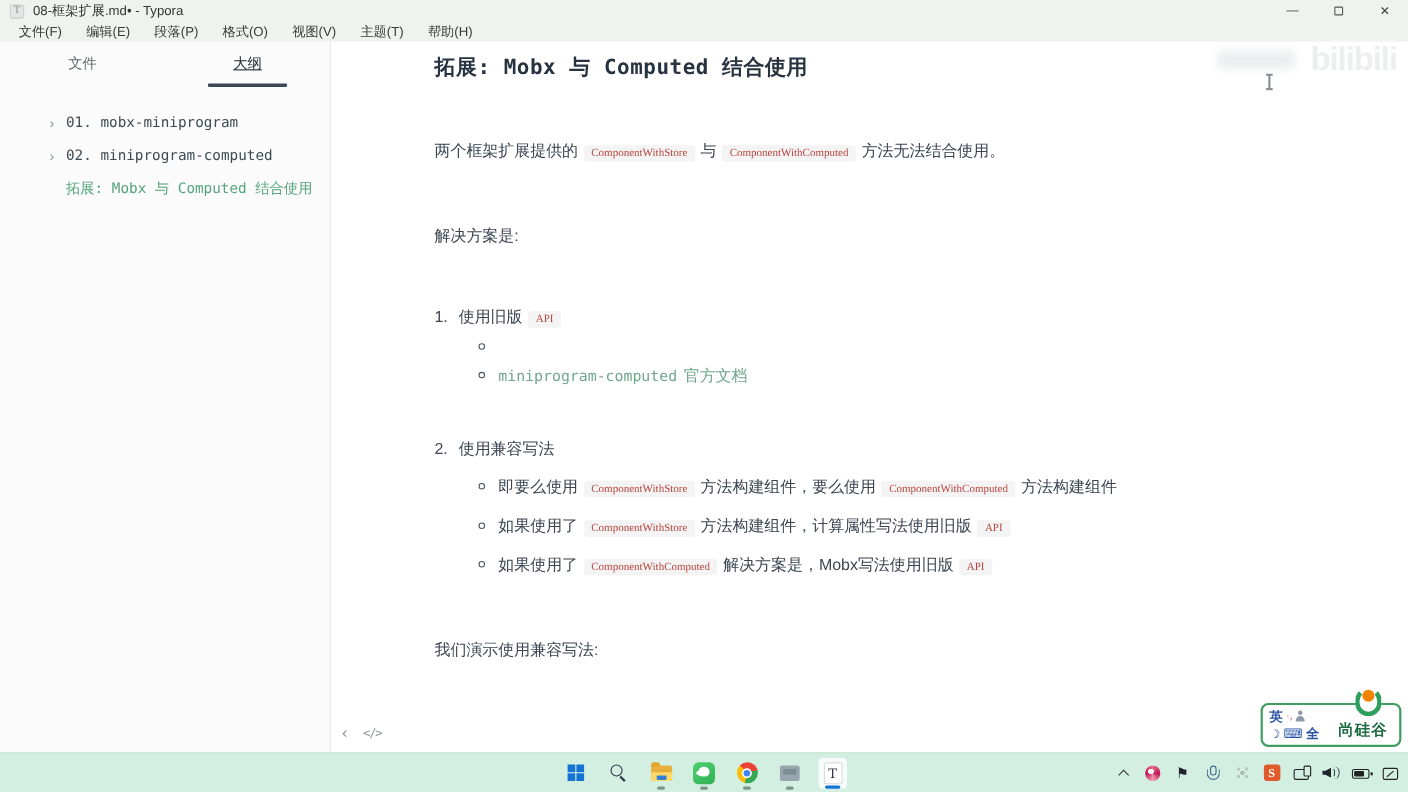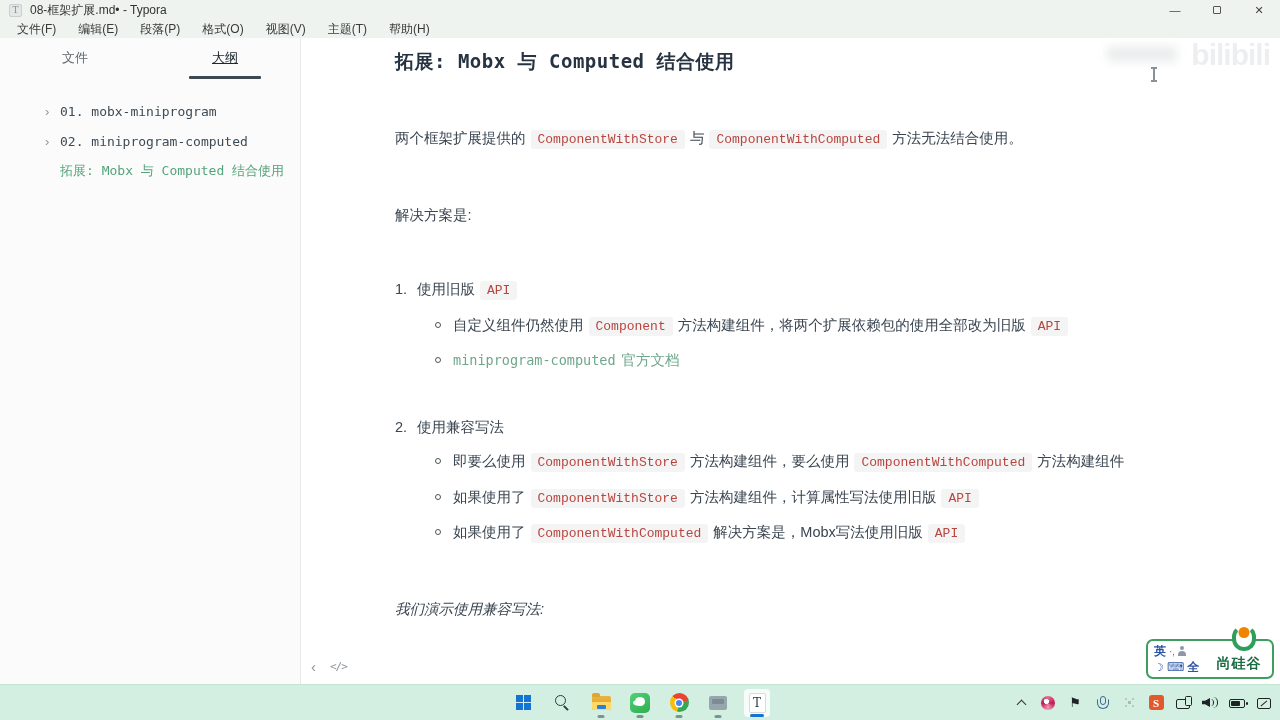--- a/index.html
+++ b/index.html
@@ -34,30 +34,30 @@
   .outline-item.active { color:#55a47c; padding-left:60px; }
 
   
   .content { flex:1; background:#ffffff; position:relative; overflow:hidden; }
   .article { padding:10px 60px 0 94px; color:#3a4551; }
   h2.doc-heading { font-size:19px; line-height:26px; color:#273341; font-family:"DejaVu Sans Mono","Liberation Sans",monospace; font-weight:bold; letter-spacing:0.5px; }
   .p { font-size:14.5px; line-height:22px; }
   .p-1 { margin-top:53px; }
   .p-2 { margin-top:15px; }
   .p-3 { margin-top:53px; }
-  code.inline { font-family:Liberation Mono, monospace; font-size:13px; color:#b8453f; background:#f4f4f4; padding:2px 7px; border-radius:3px; margin:0 5px; }
+  code.inline { font-family:Liberation Serif, serif; font-size:10px; color:#b8453f; background:#f4f4f4; padding:2px 7px; border-radius:3px; margin:0 5px; }
   .li-title { margin-top:52px; font-size:14.5px; line-height:22px; }
   .li-title .num { display:inline-block; width:22px; }
   .li-title.second { margin-top:45px; }
   .sub { margin-top:11px; margin-left:40px; font-size:14.5px; line-height:22px; display:flex; align-items:baseline; }
   .sub .bullet { width:6px; height:6px; border:1.4px solid #4c565e; border-radius:50%; margin-right:12px; flex-shrink:0; position:relative; top:-2px; }
   .sub.gap12 { margin-top:12px; }
   a.doc-link { color:#6fa78c; text-decoration:none; }
   a.doc-link code.link-code { font-family:"DejaVu Sans Mono",monospace; font-size:13.5px; color:#6fa78c; background:transparent; padding:0; margin-right:6px; }
-  .p-final { margin-top:53px;font-style:italic; }
+  .p-final { margin-top:53px; }
 
   
   .status-icons { position:absolute; left:10px; bottom:9px; display:flex; align-items:center; gap:14px; color:#8d959b; }
   .collapse-icon { font-size:15px; }
   .srcmode-icon { font-size:11px; font-family:"DejaVu Sans Mono",monospace; letter-spacing:-1px; }
 
   .watermark { position:absolute; top:0px; right:10px; display:flex; align-items:flex-start; gap:14px; pointer-events:none; }
   .wm-smudge { width:70px; height:16px; margin-top:8px; background:rgba(150,155,160,0.18); filter:blur(4px); border-radius:3px; }
   .wm-text { font-size:30px; font-weight:bold; color:rgba(130,136,142,0.14); font-family:"Liberation Sans",sans-serif; letter-spacing:-1px; }
 
@@ -205,21 +205,20 @@
 
       <p class="p p-1"><span>两个框架扩展提供的</span><code class="inline mono">ComponentWithStore</code><span>与</span><code class="inline mono">ComponentWithComputed</code><span>方法无法结合使用。</span></p>
 
 
       <p class="p p-3">解决方案是:</p>
 
       <div class="li-title"><span class="num">1.</span><span>使用旧版</span><code class="inline mono">API</code></div>
 
       <div class="sub gap12">
           <span class="bullet"></span>
-          <span><span>自定义组件仍然使用</span><code class="inline mono">Component</code><span>方法构建组件，将两个扩展依赖包的使用全部改为旧版</span><code class="inline mono">API</code></span>
         </div>
 
 
       <div class="sub">
           <span class="bullet"></span>
           <a class="doc-link" href="#"><code class="link-code">miniprogram-computed</code><span>官方文档</span></a>
         </div>
 
       <div class="li-title second"><span class="num">2.</span><span>使用兼容写法</span></div>
 

